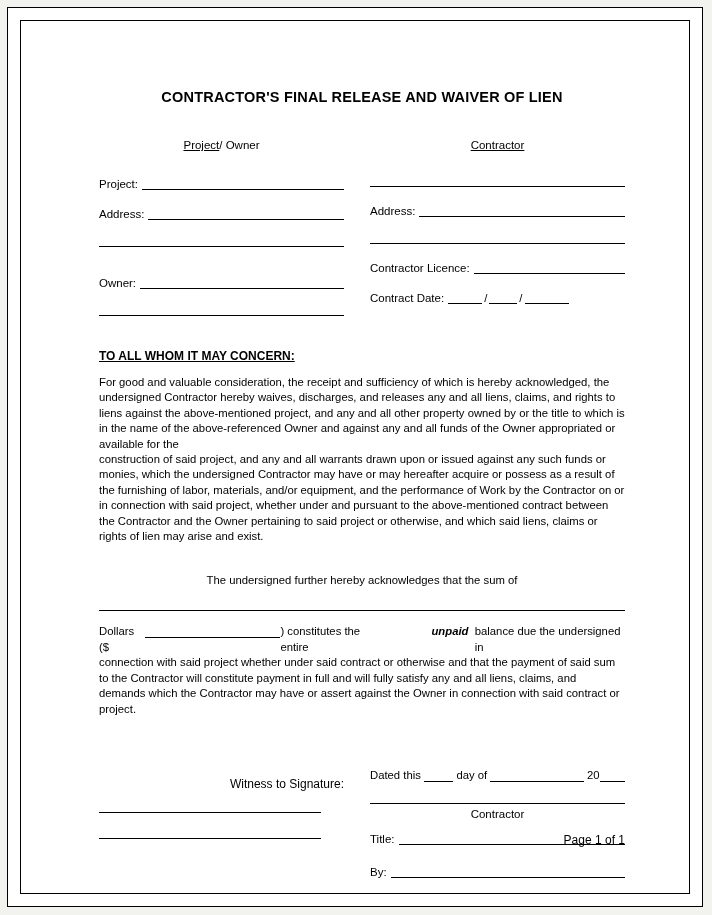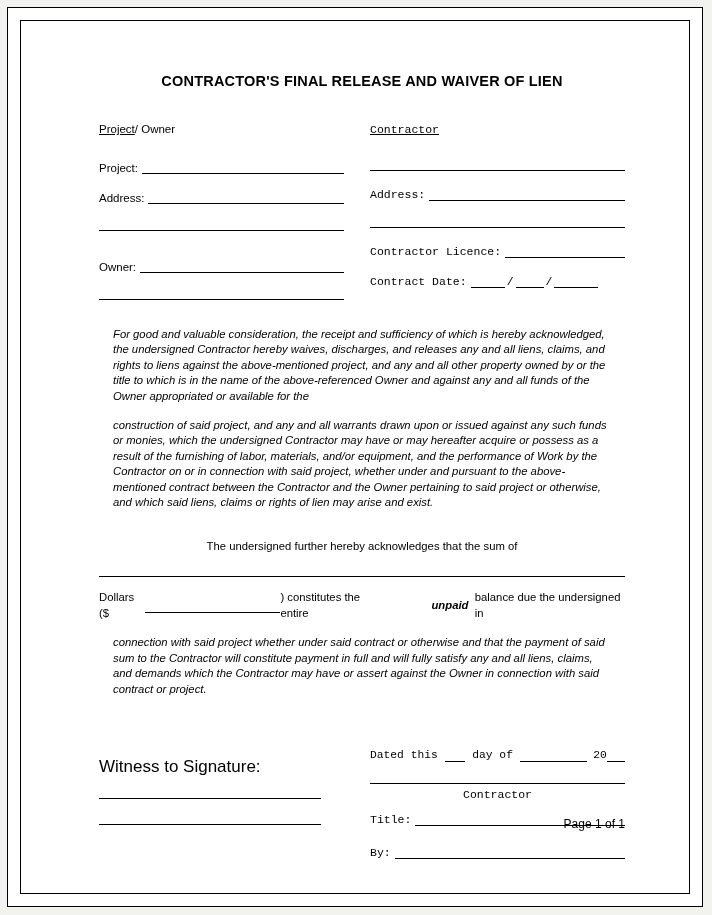--- a/index.html
+++ b/index.html
@@ -29,21 +29,21 @@
     top: 12px;
     right: 12px;
     bottom: 12px;
     background: #ffffff;
     border: 1px solid #000000;
     box-sizing: border-box;
   }
   .doc {
     position: absolute;
     left: 0;
-    top: 0;
+    top: 16px;
     width: 100%;
     height: 100%;
     box-sizing: border-box;
     padding: 52px 64px 20px 78px;
   }
   .doc-title {
     text-align: center;
     font-size: 14.5px;
     font-weight: bold;
     letter-spacing: 0.2px;
@@ -56,23 +56,23 @@
   }
   .col-left {
     width: 50%;
     box-sizing: border-box;
     padding-right: 18px;
   }
   .col-right {
     width: 50%;
     box-sizing: border-box;
     padding-left: 8px;
-    font-family: Liberation Mono, monospace;
   }
   .col-head {
+    text-align: center;
     font-size: 11.5px;
     margin-bottom: 18px;
     height: 16px;
   }
   .ul { text-decoration: underline; }
 
   .fieldrow {
     display: flex;
     align-items: flex-end;
     font-size: 11.5px;
@@ -112,32 +112,32 @@
     font-weight: bold;
     text-decoration: underline;
     margin: 20px 0 12px 0;
   }
   .body-para {
     font-size: 11.3px;
     line-height: 15.4px;
     color: #000;
     text-align: left;
   }
-  .body-para p { margin: 14px; font-style: italic; }
+  .body-para p { margin: 0; }
   .spacer-12 { height: 12px; }
 
   .ack-line {
     font-size: 11.3px;
     margin-top: 30px;
     margin-bottom: 11px;
     text-align: center;
   }
   .dollars-row {
     display: flex;
-    align-items: center;
+    align-items: flex-start;
     font-size: 11.3px;
     line-height: 15.4px;
   }
   .dollars-row .blank {
     border-bottom: 1px solid #000;
     width: 142px;
     height: 13px;
   }
   .italic { font-style: italic; font-weight: bold; margin-left: 42px; }
 
@@ -159,22 +159,23 @@
     border-bottom: 1px solid #000;
     width: 100%;
     height: 1px;
   }
   .sig-caption {
     text-align: center;
     font-size: 11.5px;
     margin-top: 4px;
   }
   .witness-label {
-    font-size: 17px;
+    font-size: 12px;
     margin-bottom: 20px;
+    text-align: right;
   }
   .witness-rule {
     border-bottom: 1px solid #000;
     width: 222px;
     height: 1px;
     margin-bottom: 24px;
   }
   .footer {
     position: absolute;
     right: 64px;
@@ -247,20 +248,21 @@
               <span class="seg" style="width:34px"></span>
               <span class="slash">/</span>
               <span class="seg" style="width:28px"></span>
               <span class="slash">/</span>
               <span class="seg" style="width:44px"></span>
             </span>
           </div>
         </div>
       </div>
 
+      <div class="section-head">TO ALL WHOM IT MAY CONCERN:</div>
 
       <div class="body-para">
         <p>For good and valuable consideration, the receipt and sufficiency of which is hereby acknowledged, the undersigned Contractor hereby waives, discharges, and releases any and all liens, claims, and rights to liens against the above-mentioned project, and any and all other property owned by or the title to which is in the name of the above-referenced Owner and against any and all funds of the Owner appropriated or available for the</p>
         <p>construction of said project, and any and all warrants drawn upon or issued against any such funds or monies, which the undersigned Contractor may have or may hereafter acquire or possess as a result of the furnishing of labor, materials, and/or equipment, and the performance of Work by the Contractor on or in connection with said project, whether under and pursuant to the above-mentioned contract between the Contractor and the Owner pertaining to said project or otherwise, and which said liens, claims or rights of lien may arise and exist.</p>
       </div>
 
       <div class="ack-line">The undersigned further hereby acknowledges that the sum of</div>
 
       <div class="rule-full"></div>
 

